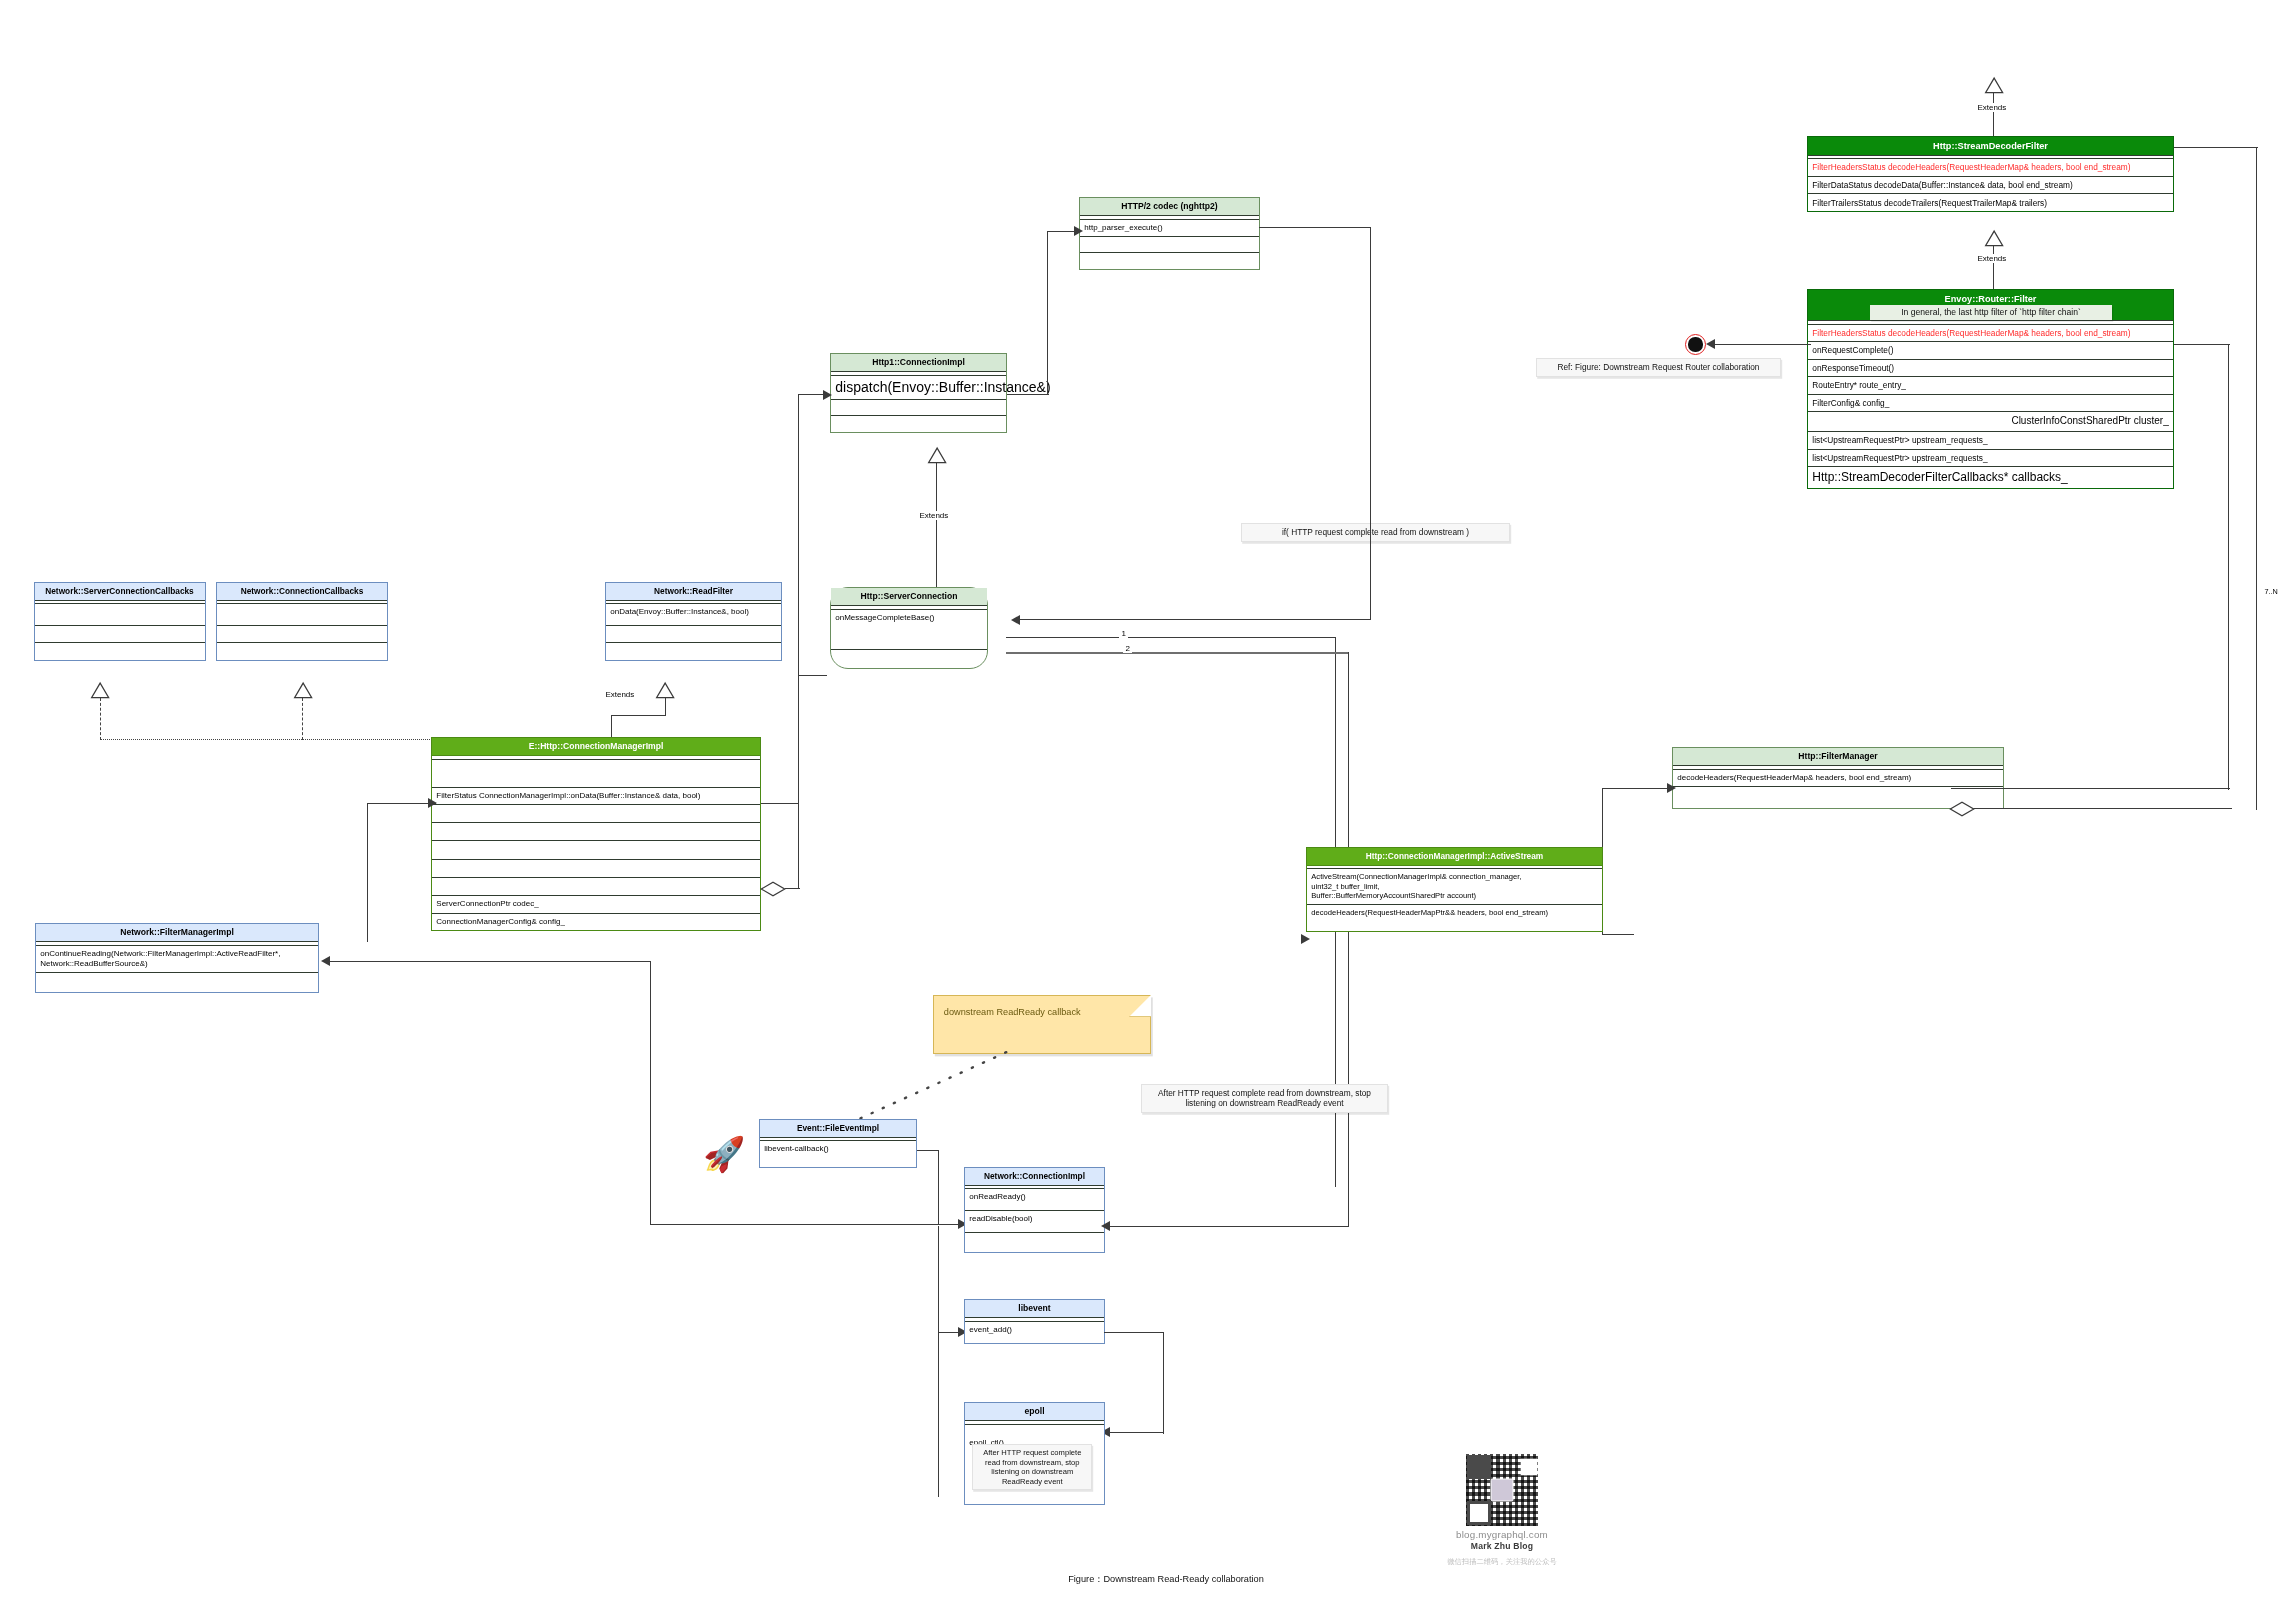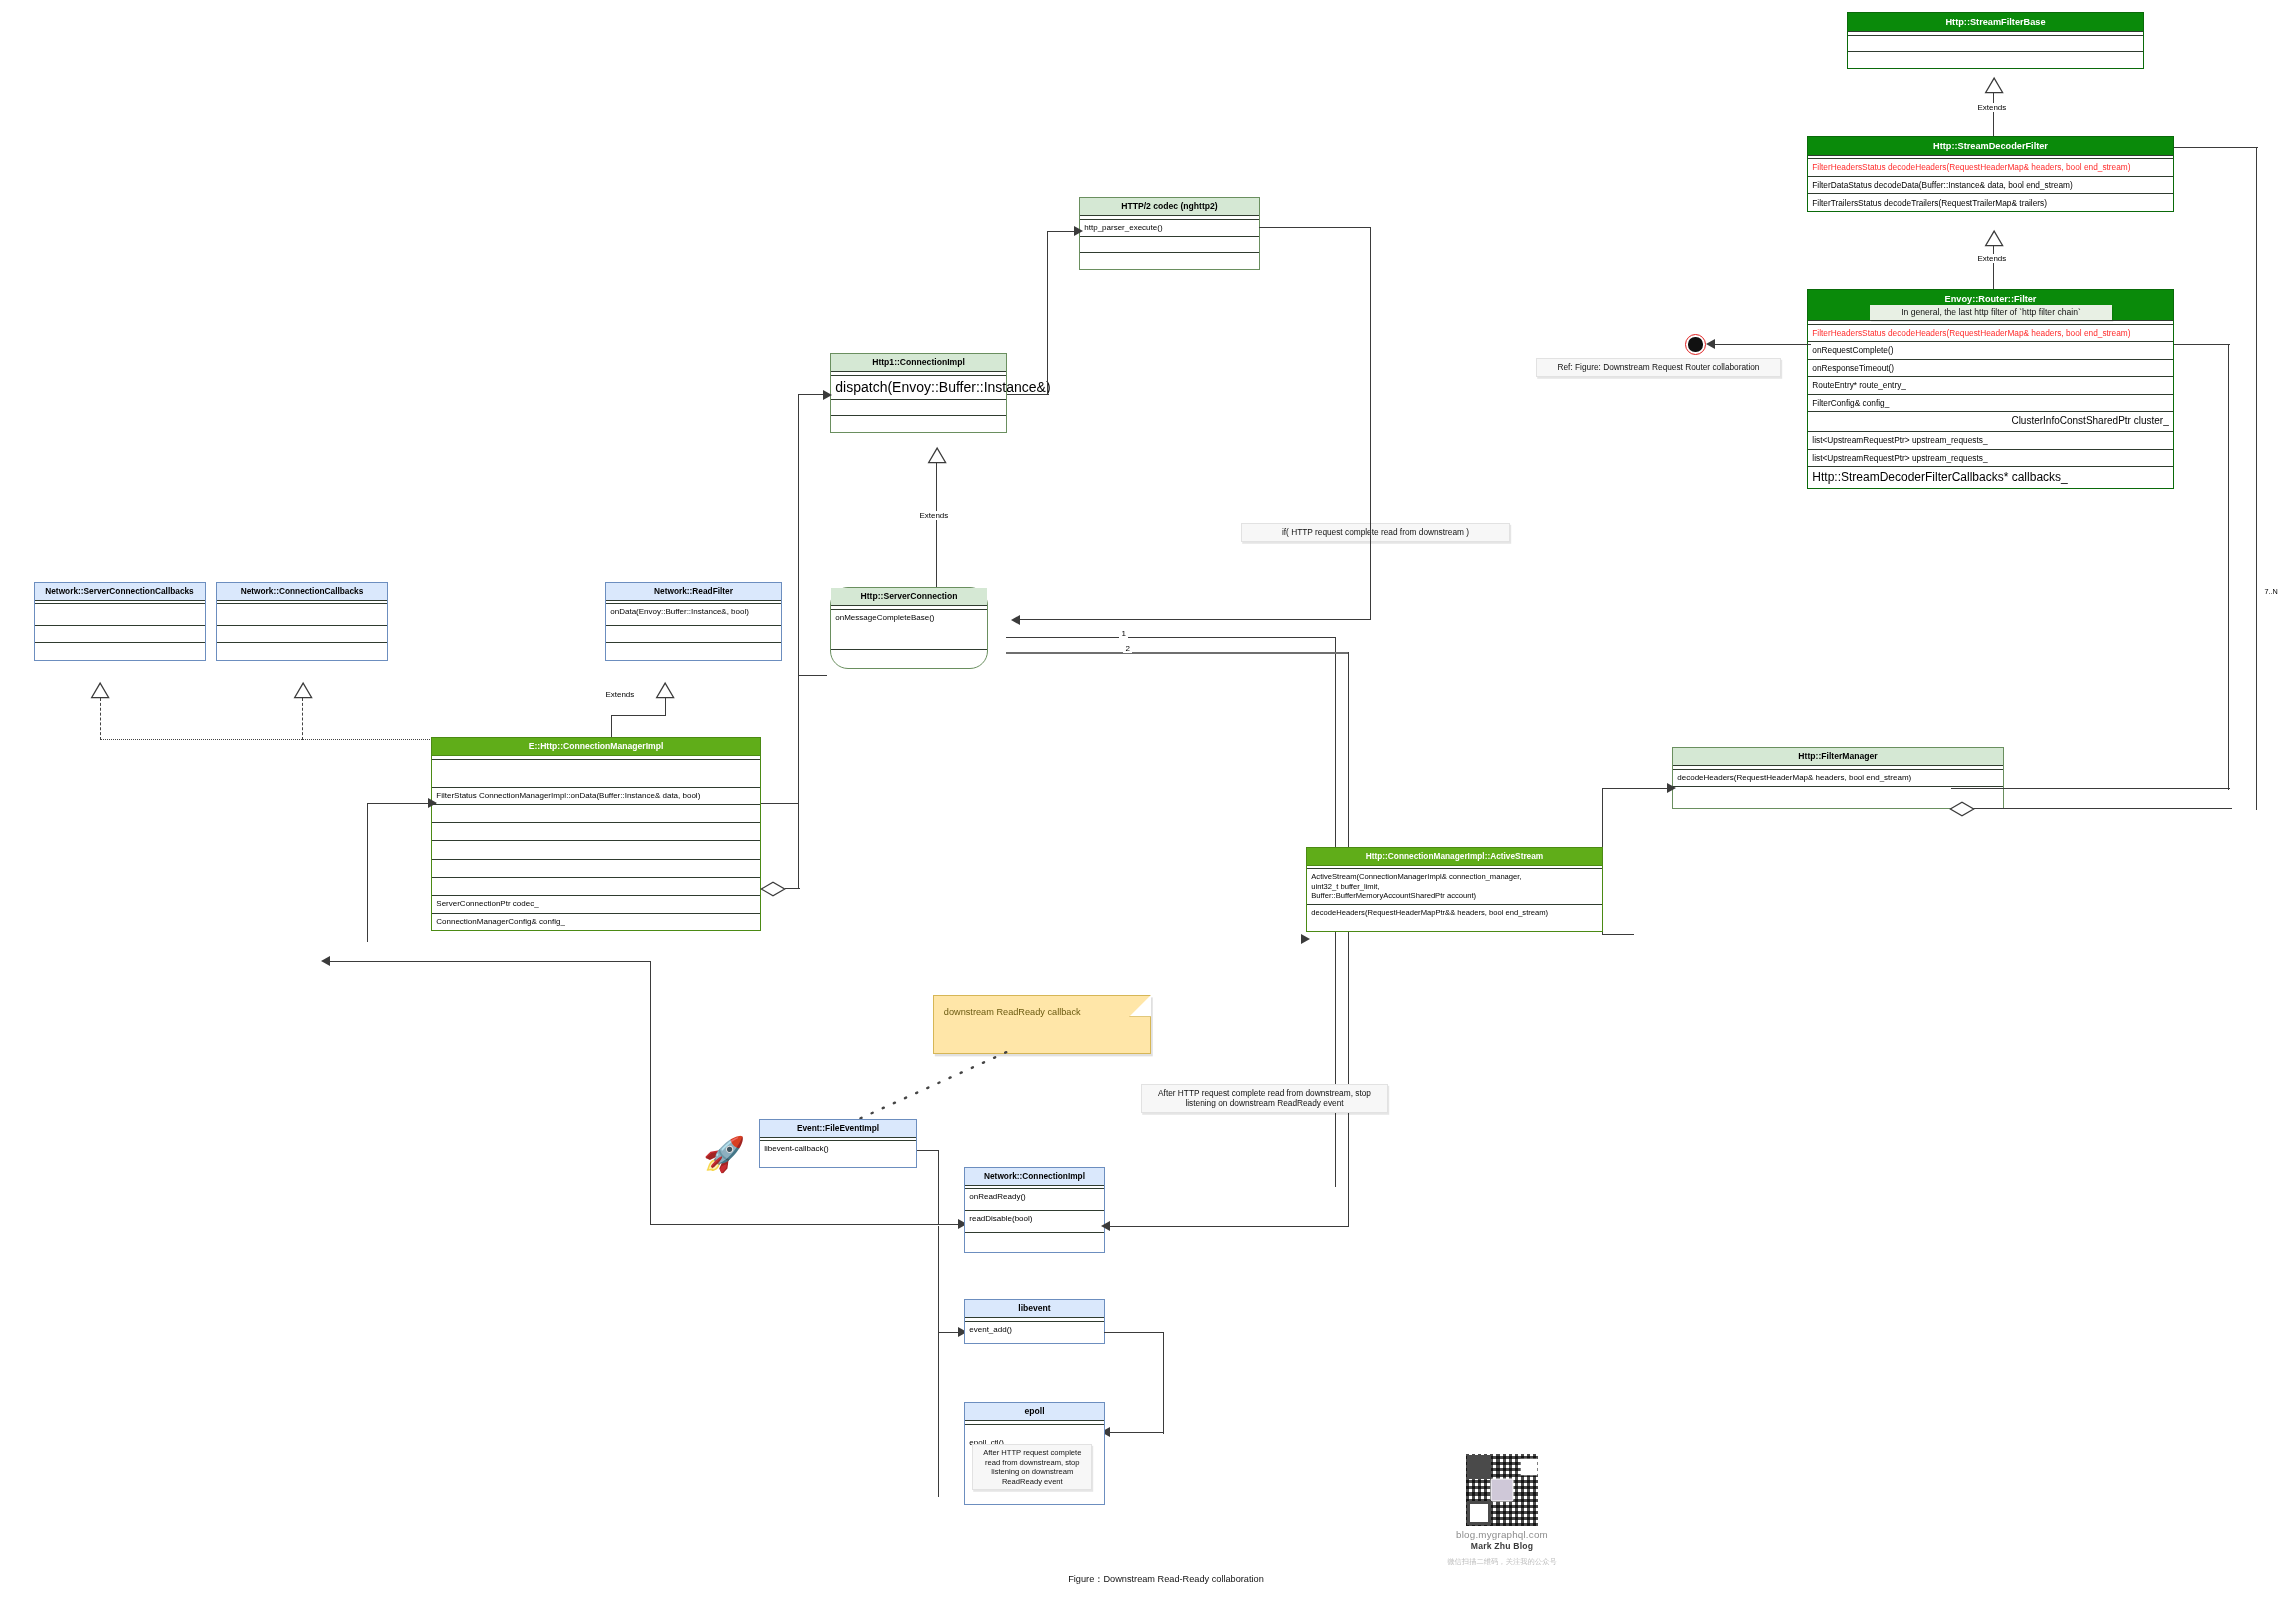--- a/index.html
+++ b/index.html
@@ -76,26 +76,20 @@
   .qr .u2{font-size:8.6px;color:#3b3b3b;font-weight:bold;letter-spacing:0.2px;margin-top:1.2px;}
   .qr .u3{font-size:7.3px;color:#bdbdbd;margin-top:5.5px;}
 
   .caption{position:absolute;text-align:center;font-size:9.2px;color:#111;}
 </style>
 </head>
 <body>
 
 <div id="canvas">
 
-  <div class="uml bd-green-dark" style="left:1847px;top:12.2px;width:297px;">
-    <div class="hdr hdr-green-dark" style="font-size:9.2px;">Http::StreamFilterBase</div>
-    <div class="sep"></div>
-    <div class="row empty" style="font-size:8.6px;"></div>
-    <div class="row empty" style="font-size:8.6px;"></div>
-  </div>
 
   <svg class="tri-svg" style="left:1985px;top:78px;width:18.3px;height:16px;" viewBox="0 0 30 26" width="18.3" height="16">
     <polygon points="15,0 29,24 1,24" fill="#ffffff" stroke="#3b3b3b" stroke-width="2"></polygon>
   </svg>
   <div class="ln v" style="left:1993px;top:92px;height:55px;"></div>
   <div class="edge-lbl" style="left:1975px;top:103px;">Extends</div>
 
   <div class="uml bd-green-dark" style="left:1807px;top:136px;width:367px;">
     <div class="hdr hdr-green-dark" style="font-size:9.2px;">Http::StreamDecoderFilter</div>
     <div class="sep"></div>
@@ -249,20 +243,27 @@
   <div class="ln h" style="left:798px;top:394px;width:28px;"></div>
   <div class="arw arw-r" style="left:823px;top:390px;"></div>
 
   <svg class="tri-svg" style="left:760px;top:881px;width:26px;height:16px;" viewBox="0 0 42 26" width="26" height="16">
     <polygon points="2,13 21,2 40,13 21,24" fill="#ffffff" stroke="#3b3b3b" stroke-width="2"></polygon>
   </svg>
   <div class="ln h" style="left:785px;top:888px;width:14.7px;"></div>
   <div class="ln v" style="left:798px;top:675px;height:214px;"></div>
   <div class="ln h" style="left:798px;top:675px;width:29px;"></div>
 
+  <div class="uml bd-blue" style="left:35px;top:923px;width:284px;">
+    <div class="hdr hdr-blue" style="font-size:8.6px;">Network::FilterManagerImpl</div>
+    <div class="sep"></div>
+    <div class="row" style="font-size:8px;">onContinueReading(Network::FilterManagerImpl::ActiveReadFilter*,
+    Network::ReadBufferSource&amp;)</div>
+    <div class="row empty" style="min-height:19.6px;"></div>
+  </div>
 
   <div class="arw arw-l" style="left:321px;top:956px;"></div>
   <div class="ln h" style="left:327px;top:961px;width:324px;"></div>
   <div class="ln v" style="left:650px;top:961px;height:264px;"></div>
   <div class="ln h" style="left:650px;top:1224px;width:311px;"></div>
   <div class="arw arw-r" style="left:958px;top:1219px;"></div>
 
   <div class="uml bd-green-light" style="left:1672px;top:747px;width:332px;">
     <div class="hdr hdr-green-light" style="font-size:8.6px;">Http::FilterManager</div>
     <div class="sep"></div>

